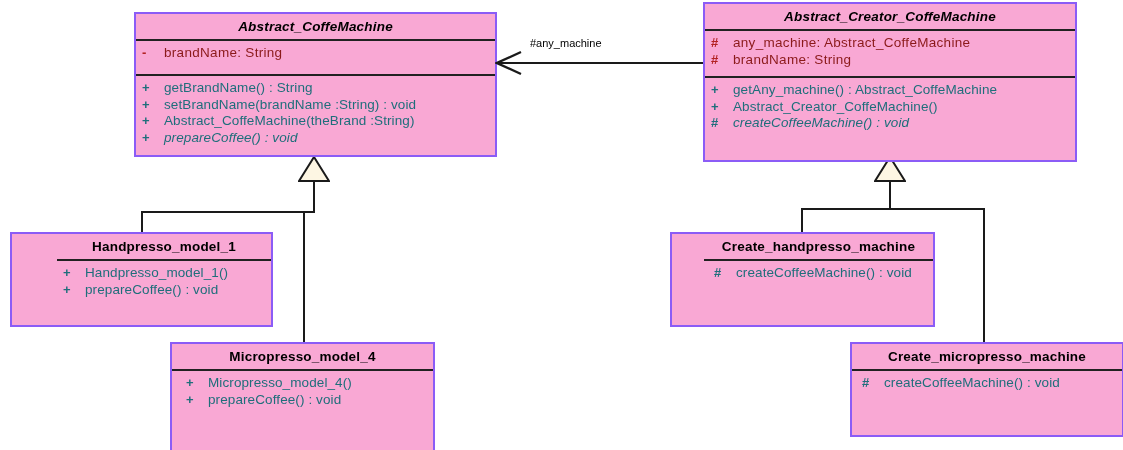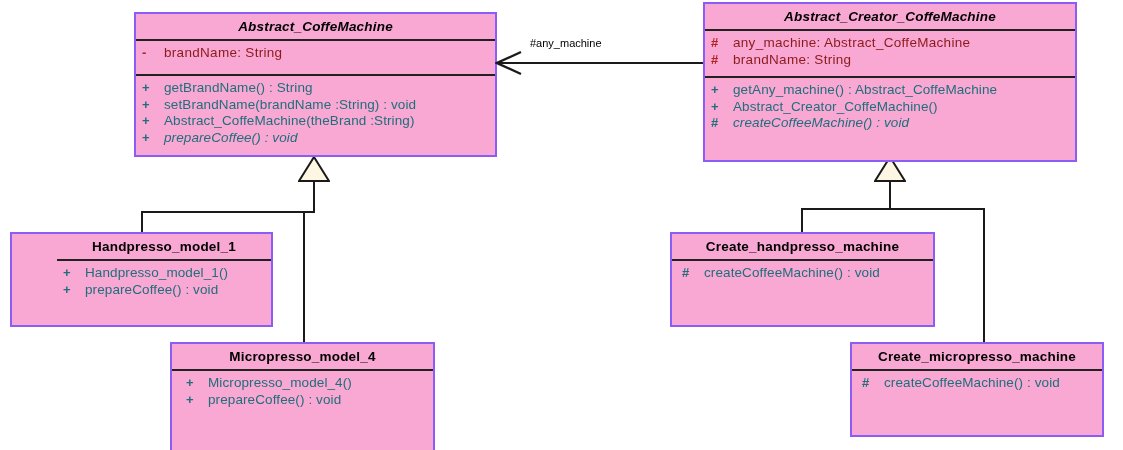--- a/index.html
+++ b/index.html
@@ -221,32 +221,32 @@
         <span class="vis meth-vis">+</span>
         <span class="member-meth">Micropresso_model_4()</span>
       </div>
       <div class="uml-row">
         <span class="vis meth-vis">+</span>
         <span class="member-meth">prepareCoffee() : void</span>
       </div>
     </div>
   </div>
 
-  <div class="uml-class" style="left:670px; top:232px; width:265px; height:95px;">
+  <div class="uml-class" style="left:670px; top:232px; width:265px; height:95px;padding-left:32px;">
     <div class="uml-title">Create_handpresso_machine</div>
     <div class="uml-sep"></div>
     <div class="uml-compartment" style="padding-left:10px;">
       <div class="uml-row">
         <span class="vis meth-vis">#</span>
         <span class="member-meth">createCoffeeMachine() : void</span>
       </div>
     </div>
   </div>
 
-  <div class="uml-class" style="left:850px; top:342px; width:254px; height:95px;">
+  <div class="uml-class" style="left:850px; top:342px; width:274px; height:95px;">
     <div class="uml-title">Create_micropresso_machine</div>
     <div class="uml-sep"></div>
     <div class="uml-compartment" style="padding-left:10px;">
       <div class="uml-row">
         <span class="vis meth-vis">#</span>
         <span class="member-meth">createCoffeeMachine() : void</span>
       </div>
     </div>
   </div>
 

